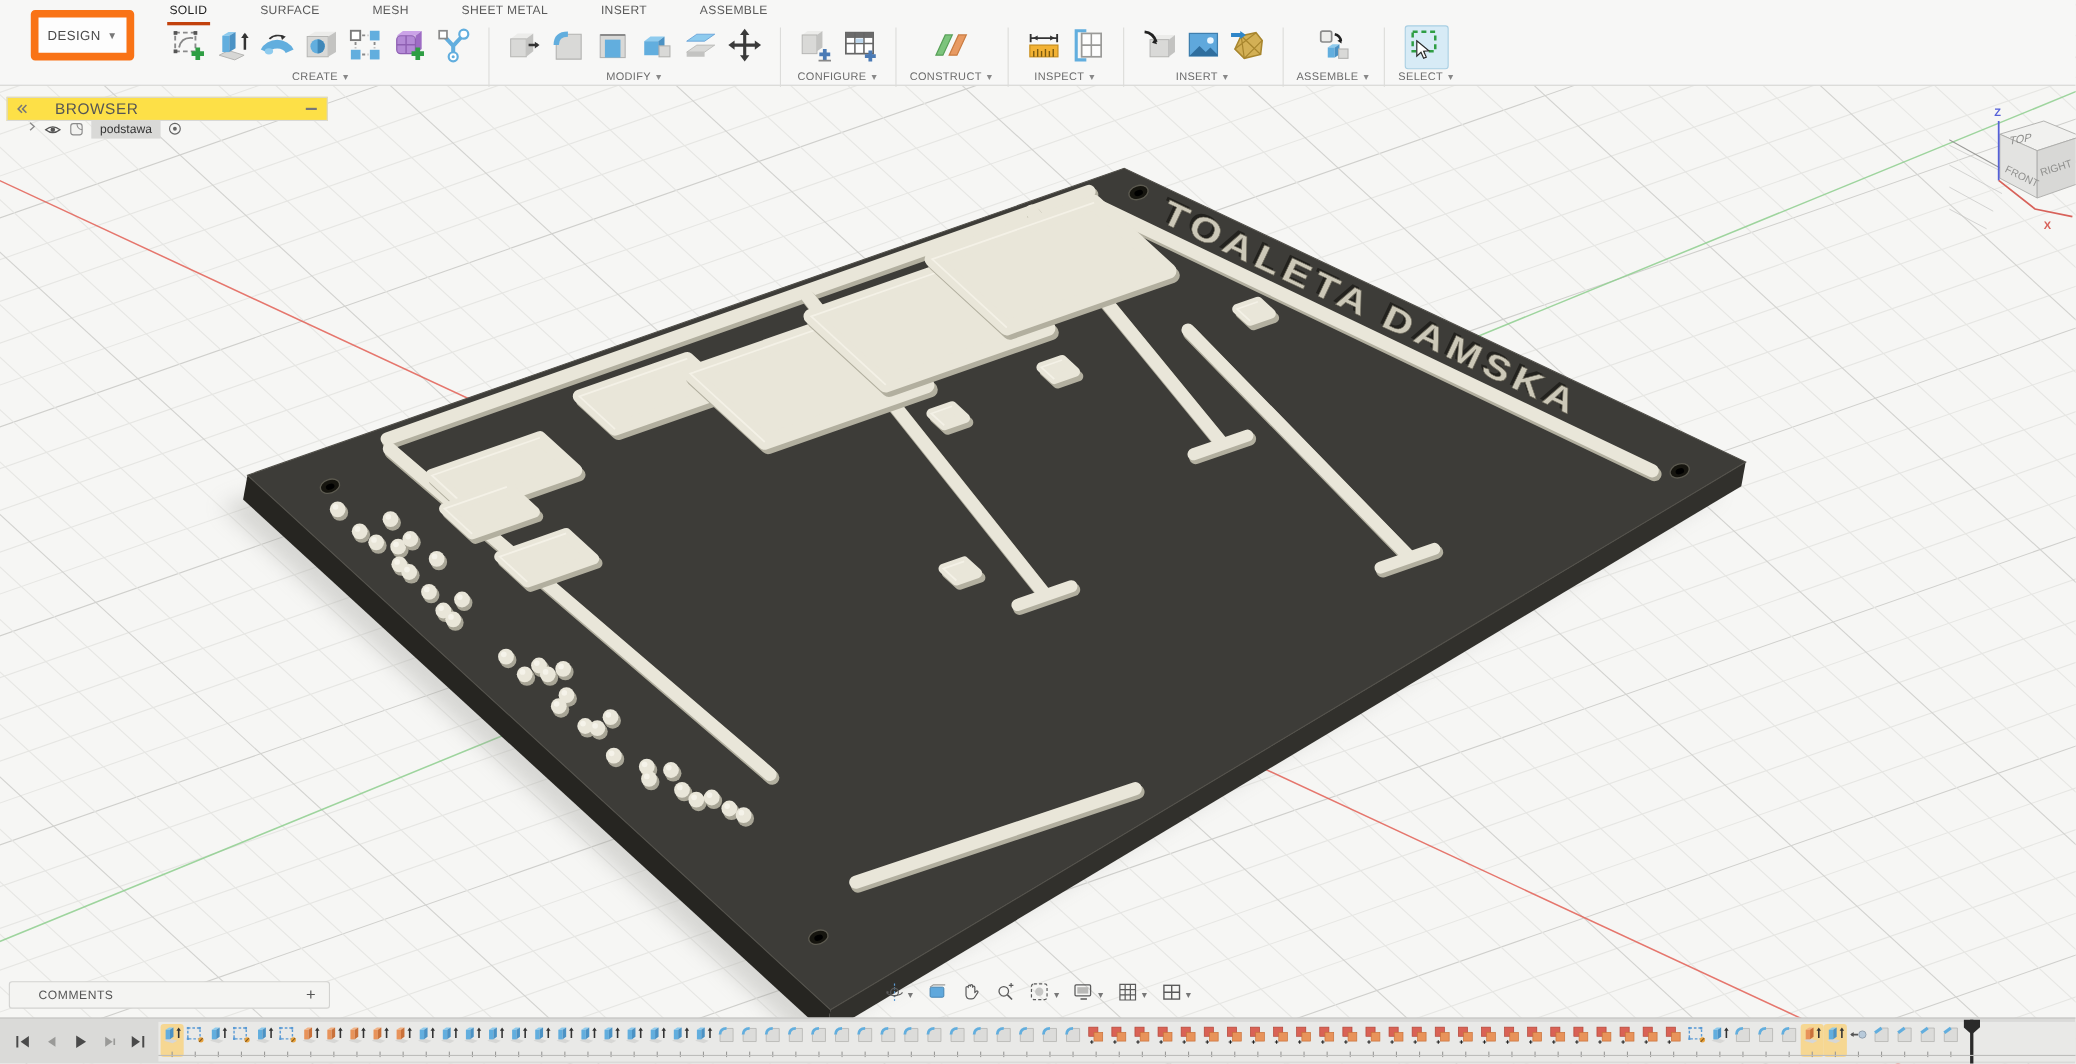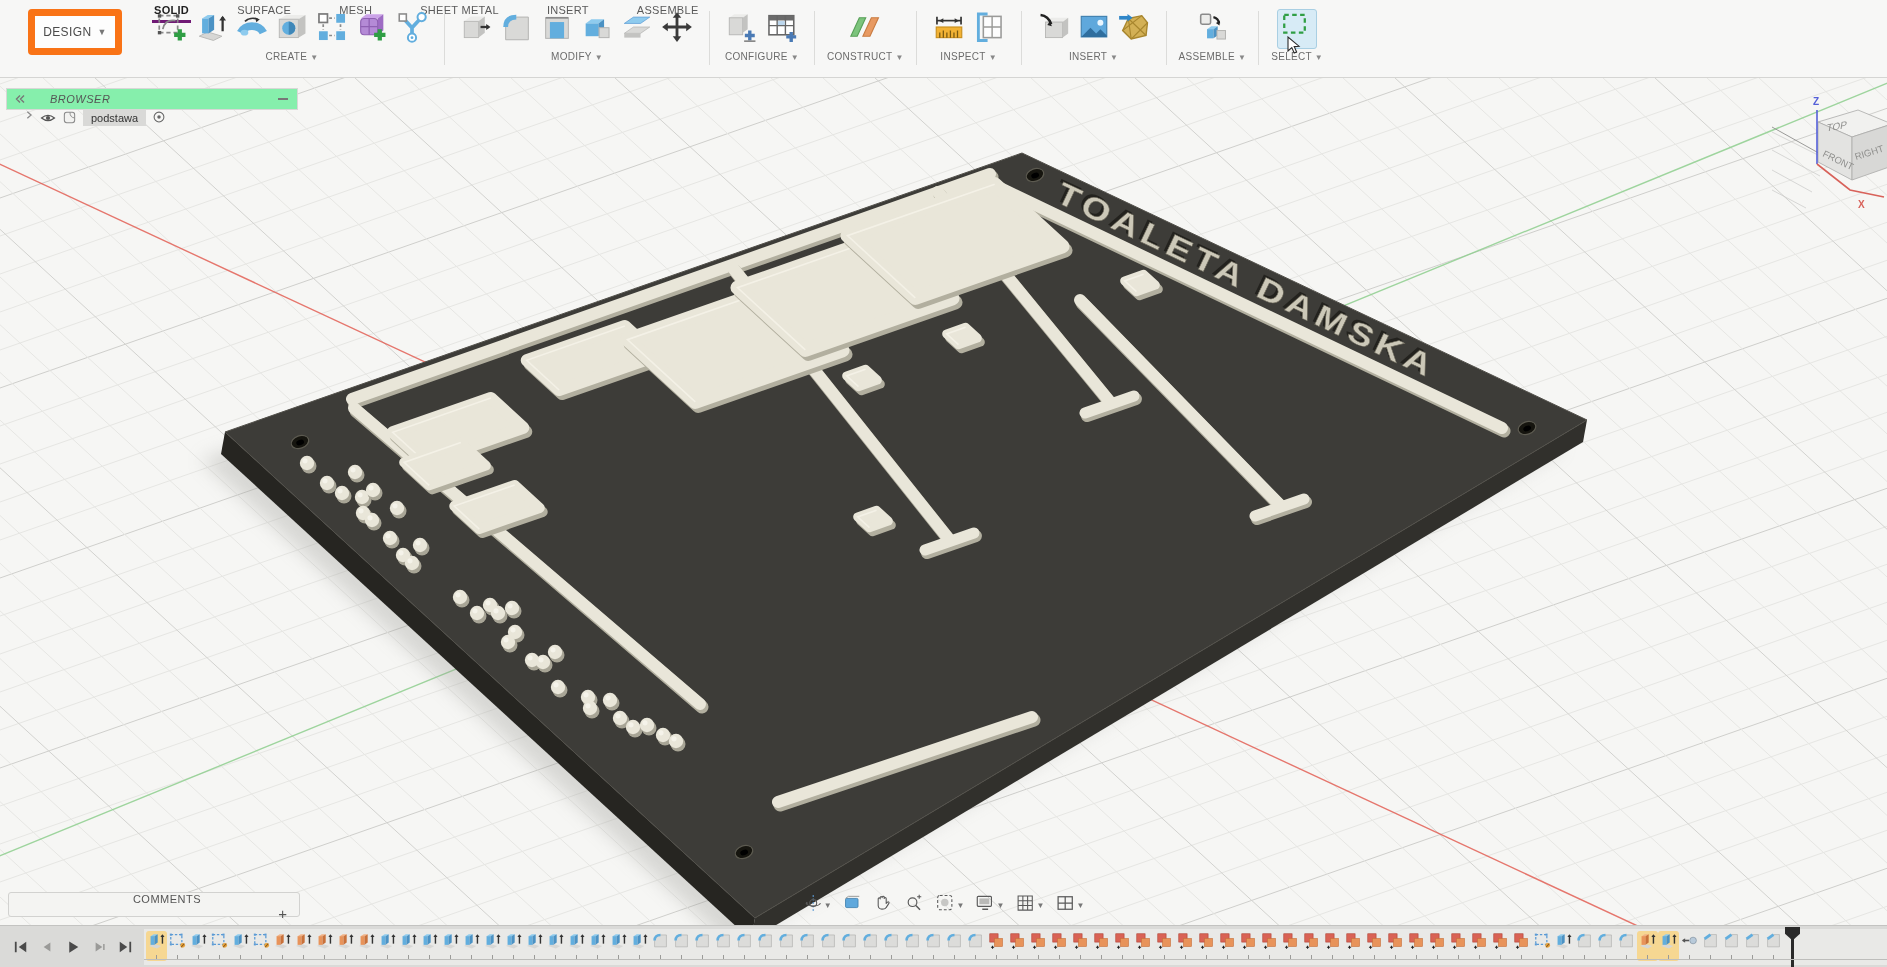--- a/index.html
+++ b/index.html
@@ -10,49 +10,49 @@
   
   #toolbar { position:absolute; top:0; left:0; right:0; height:78px;
     background:#f7f7f6; border-bottom:1px solid #d5d5d3; z-index:30; }
   #design-btn { position:absolute; left:28px; top:9px; width:94px; height:46px;
     background:#fdfdfd; border:7px solid #f97316; border-radius:4px;
     display:flex; align-items:center; justify-content:center; gap:6px;
     font-size:12px; color:#4a4a4a; letter-spacing:.4px; cursor:default; }
   #design-btn .caret { font-size:9px; color:#777; }
   #tabs { position:absolute; left:152px; top:2px; display:flex; gap:44px; }
   .tab { font-size:11px; color:#5a5a5a; letter-spacing:.3px; padding:2px 2px 4px 2px; }
-  .tab.active { color:#1e1e1e; font-weight:bold; border-bottom:3px solid #701a75; }
-  #groups { position:absolute; left:140px; top:9px; display:flex; align-items:flex-start; }
+  .tab.active { color:#1e1e1e; font-weight:normal; border-bottom:3px solid #c2410c; }
+  #groups { position:absolute; left:140px; top:23px; display:flex; align-items:flex-start; }
   .tgroup { display:flex; flex-direction:column; align-items:center; padding:0 12px; }
   .tgroup .icons { display:flex; }
   .tgroup .glabel { margin-top:2px; font-size:10px; color:#6b6b6b; letter-spacing:.3px; white-space:nowrap; }
   .tgroup .glabel .caret { font-size:8px; color:#888; }
   .tbtn { width:40px; height:40px; display:flex; align-items:center; justify-content:center; }
   .tbtn svg { width:34px; height:34px; }
   .tbtn.active-tool { background:#d7ebf6; border:1px solid #a9cfe3; border-radius:3px; }
   .gsep { width:1px; height:54px; background:#dcdcda; margin-top:2px; }
 
   
   #viewport { position:absolute; inset:0; z-index:1; }
   #scene { position:absolute; left:0; top:0; }
 
   
   #browser { position:absolute; left:6px; top:88px; width:292px; z-index:20; }
-  #browser-header { height:22px; background:#86efac; border:1px solid #d8d8d6;
-    display:flex; align-items:center; font-size:11px; color:#555;font-style:italic; }
+  #browser-header { height:22px; background:#fde047; border:1px solid #d8d8d6;
+    display:flex; align-items:center; font-size:14px; color:#555; }
   #browser-header .btitle { margin-left:24px; letter-spacing:.5px; }
   #browser-collapse { margin-left:7px; display:flex; }
   #browser-min { margin-left:auto; margin-right:9px; width:10px; height:2px; background:#777; }
   #browser-row { height:26px; display:flex; align-items:flex-start; gap:6px; padding-left:18px; }
   .chip { background:#d9d9d7; padding:2px 8px; font-size:11px; color:#333; }
 
   
   #comments { position:absolute; left:8px; bottom:50px; width:292px; height:25px;
     background:#f4f4f2; border:1px solid #d2d2d0; border-radius:3px;
-    display:flex; align-items:center; z-index:20;flex-direction:column; }
+    display:flex; align-items:center; z-index:20; }
   #comments .ctitle { margin-left:26px; font-size:11px; color:#555; letter-spacing:.5px; }
   #comments .cadd { margin-left:auto; margin-right:12px; font-size:15px; color:#555; }
 
   
   #navbar { position:absolute; bottom:48px; left:50%; transform:translateX(-50%);
     display:flex; align-items:center; gap:7px; z-index:20; }
   .navbtn { display:flex; align-items:center; gap:1px; padding:2px; }
   .navbtn svg { width:20px; height:20px; }
   .navbtn .caret { font-size:8px; color:#777; }
 

